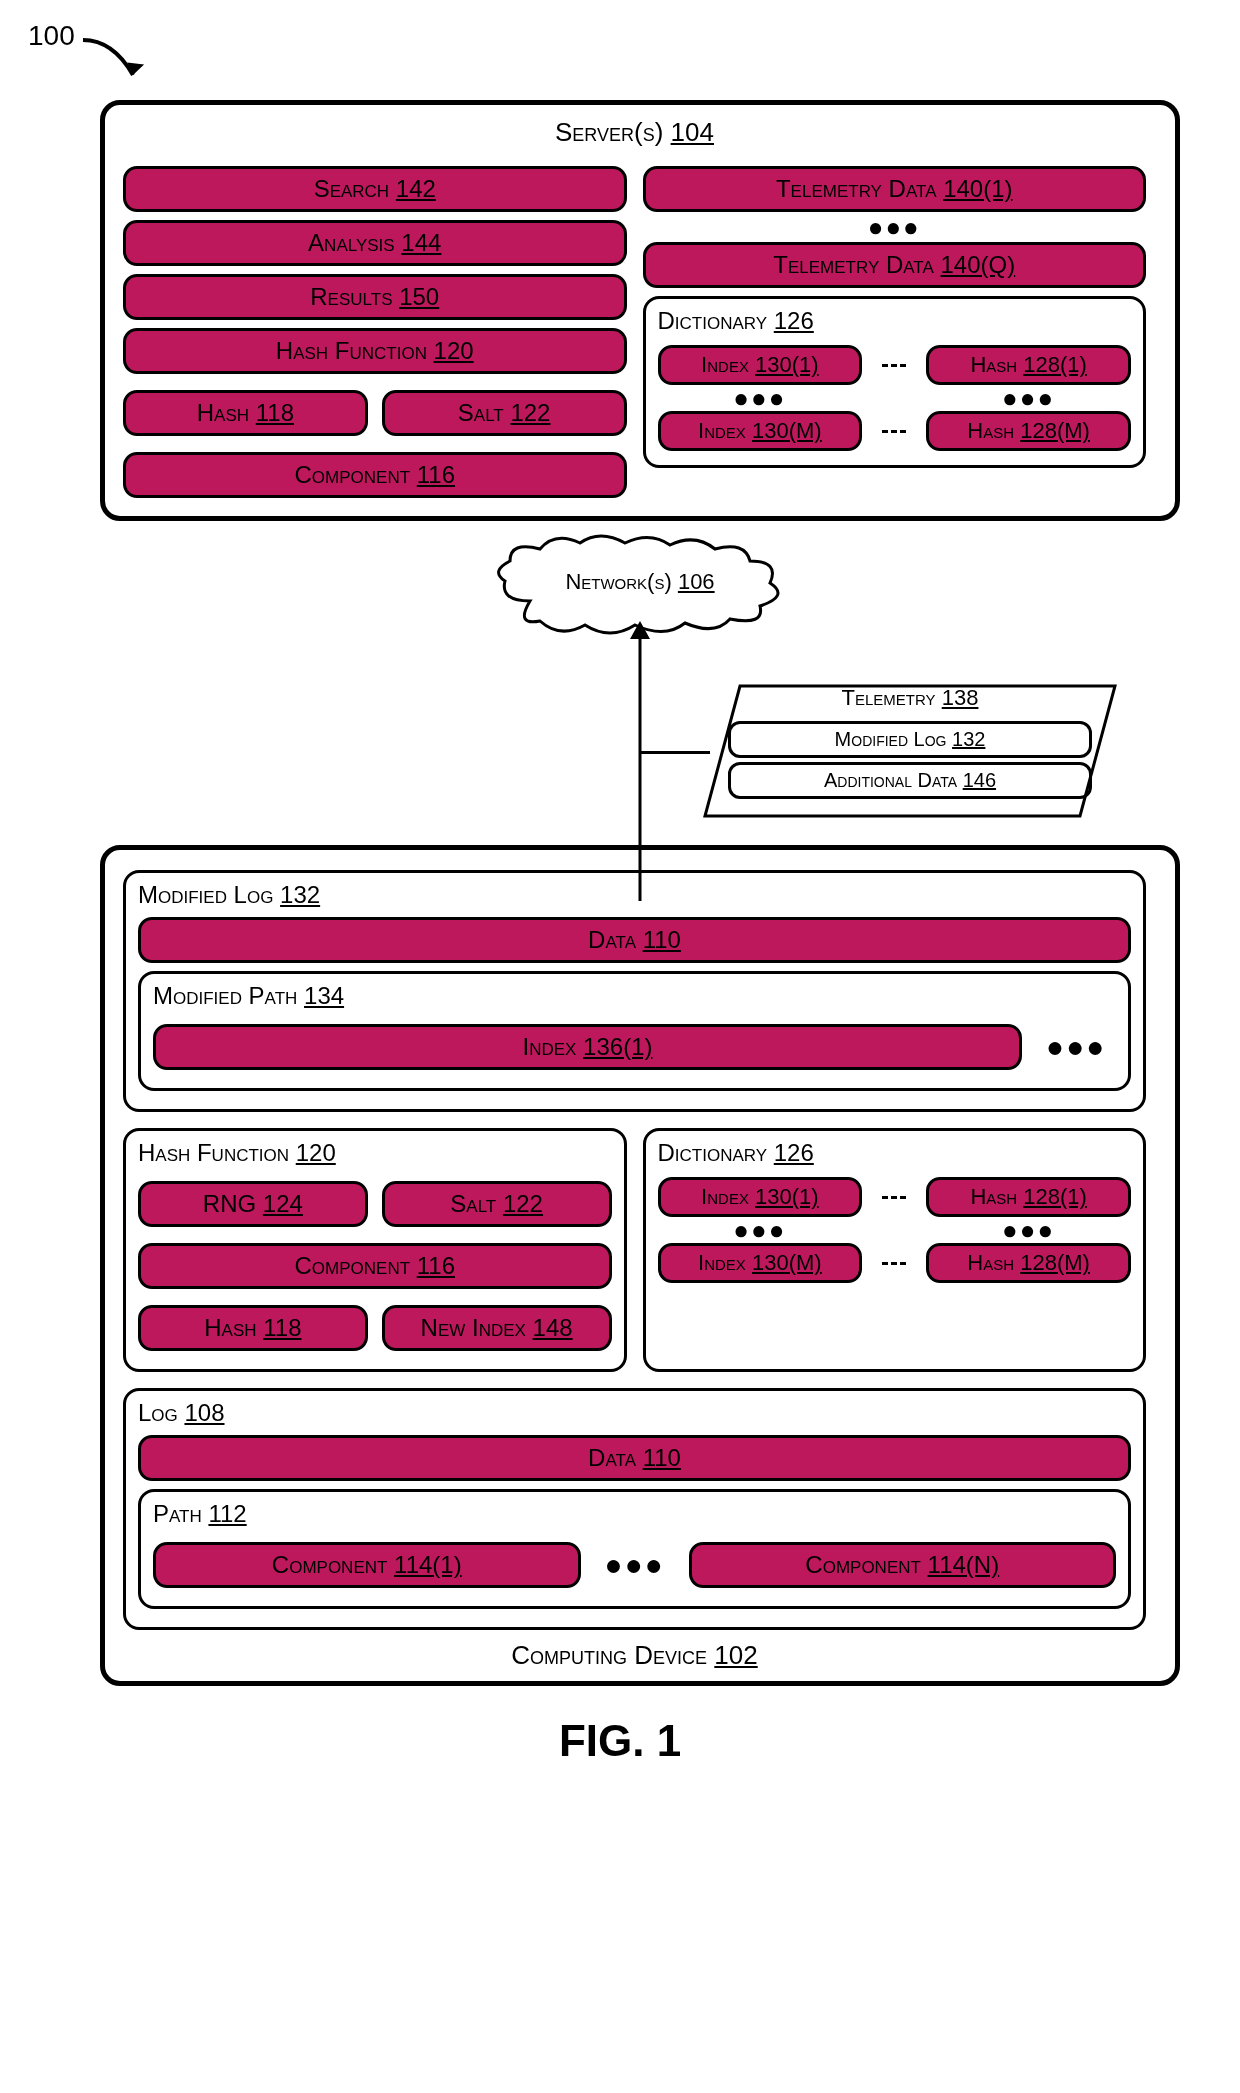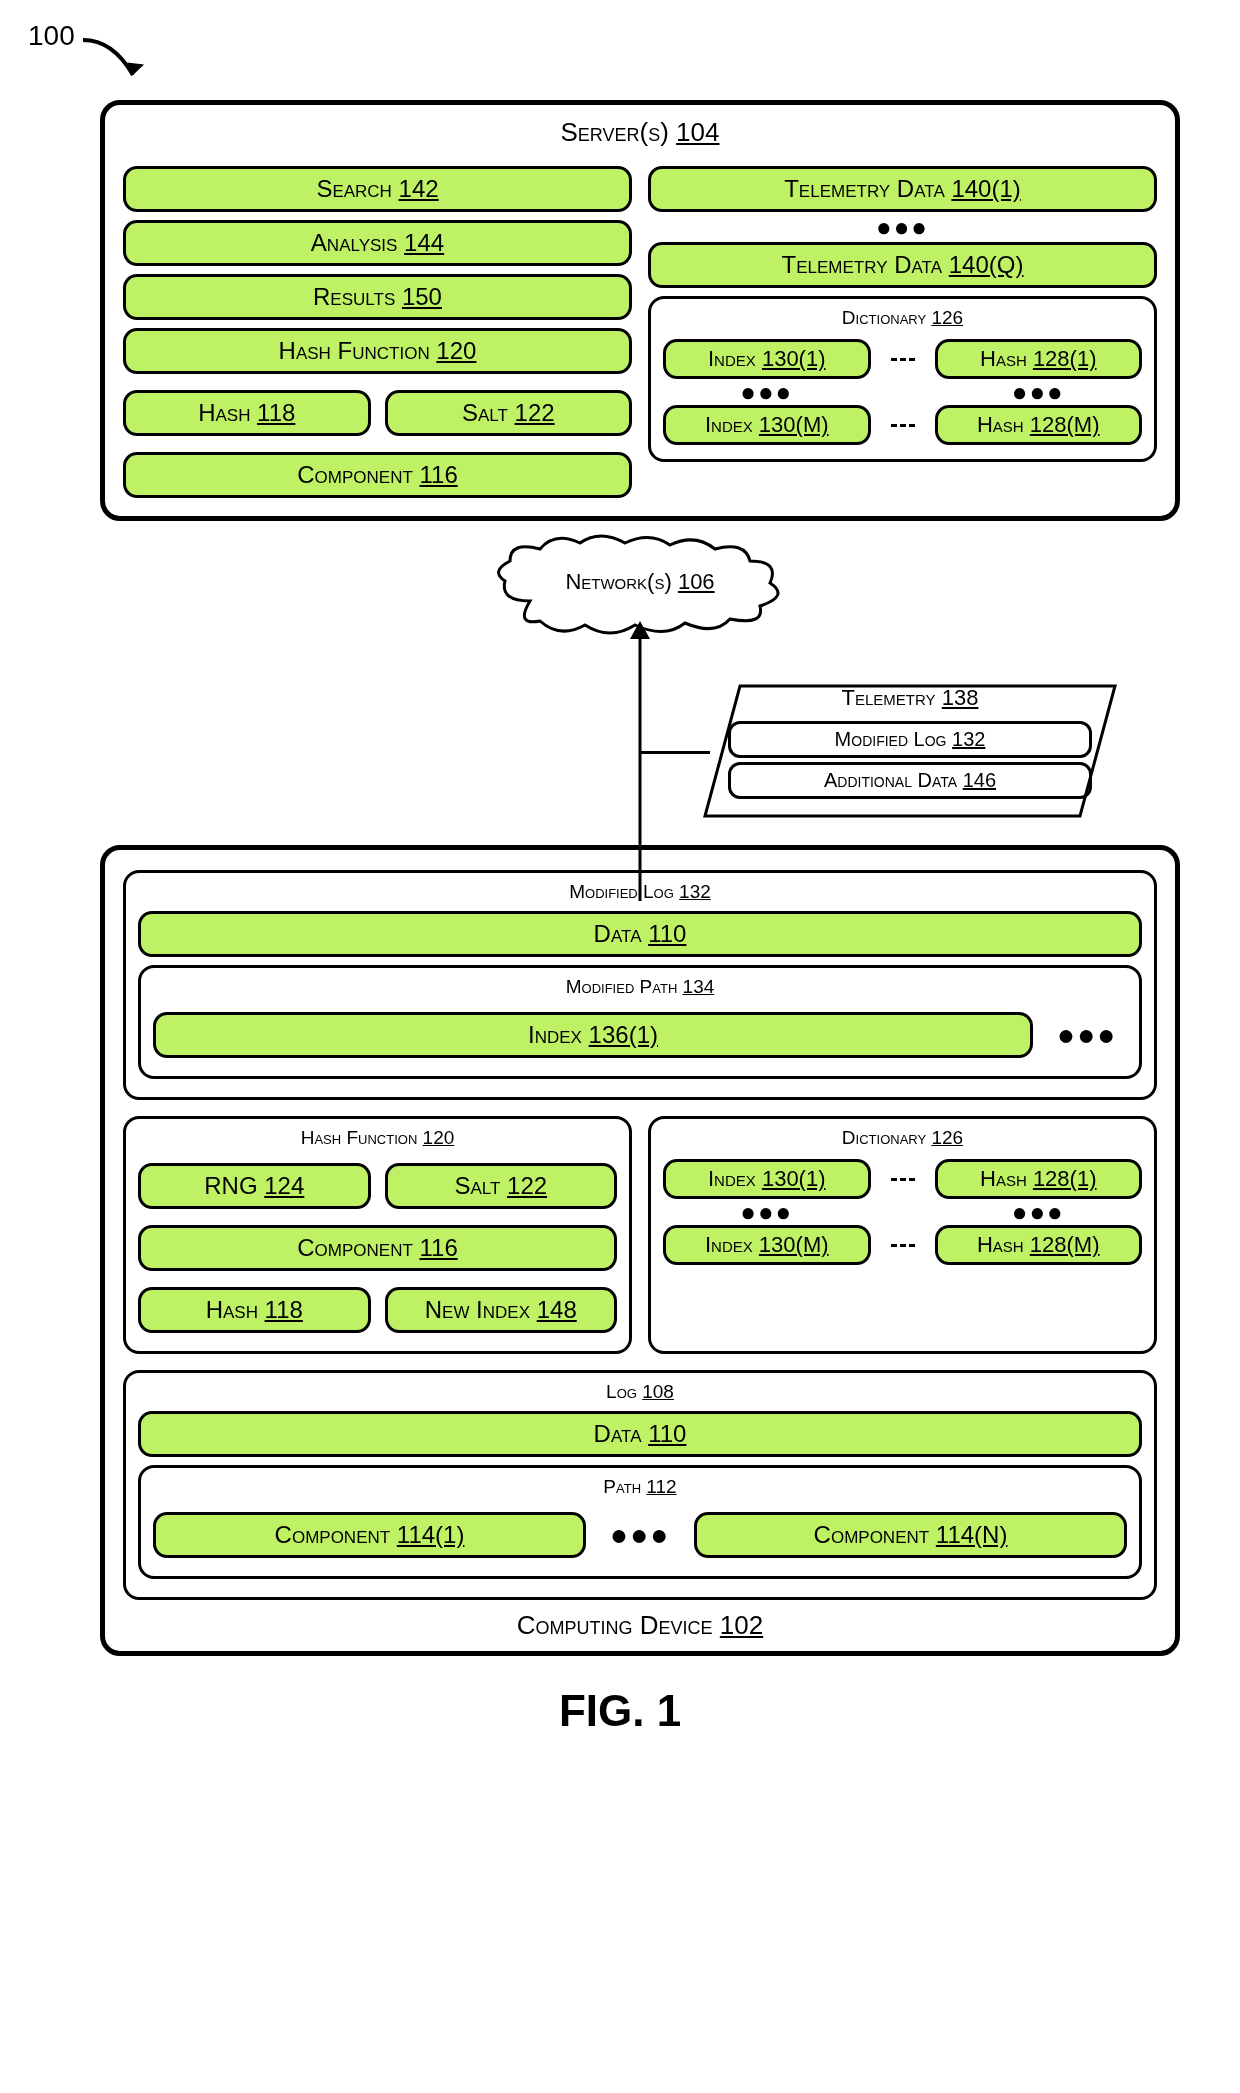--- a/index.html
+++ b/index.html
@@ -24,49 +24,48 @@
   }
   .ref-svg {
     position: absolute;
     top: 10px;
     left: 50px;
   }
   .outer-box {
     border: 5px solid #000;
     border-radius: 20px;
     margin: 0 40px 0 80px;
-    padding: 12px 18px 10px 18px;
+    padding: 12px 29px 10px 18px;
   }
   .title-line {
     text-align: center;
     font-size: 26px;
     font-variant: small-caps;
     margin-bottom: 10px;
   }
   .title-line .num { text-decoration: underline; font-variant: normal; }
   .pill {
     border: 3px solid #000;
     border-radius: 14px;
     padding: 6px 10px;
     text-align: center;
     font-size: 24px;
     font-variant: small-caps;
     margin: 8px 0;
-    background: #bef264;
+    background: #be185d;
   }
   .pill .num { text-decoration: underline; font-variant: normal; }
   .group {
     border: 3px solid #000;
     border-radius: 16px;
     padding: 8px 12px 10px 12px;
     margin: 8px 0;
   }
   .group-title {
-    text-align: center;
-    font-size: 19px;
+    font-size: 24px;
     font-variant: small-caps;
     margin-bottom: 6px;
   }
   .group-title .num { text-decoration: underline; font-variant: normal; }
   .row { display: flex; gap: 14px; }
   .row > * { flex: 1; }
   .dots { display:flex; align-items:center; justify-content:center; font-size:30px; font-weight:bold; letter-spacing:2px; }
   .dict-row { display:flex; align-items:center; gap:20px; }
   .dict-row .pill { flex:1; margin:4px 0; font-size:22px; padding:4px 6px;}
   .dashline { width:24px; border-top:3px dashed #000; height:0; }

